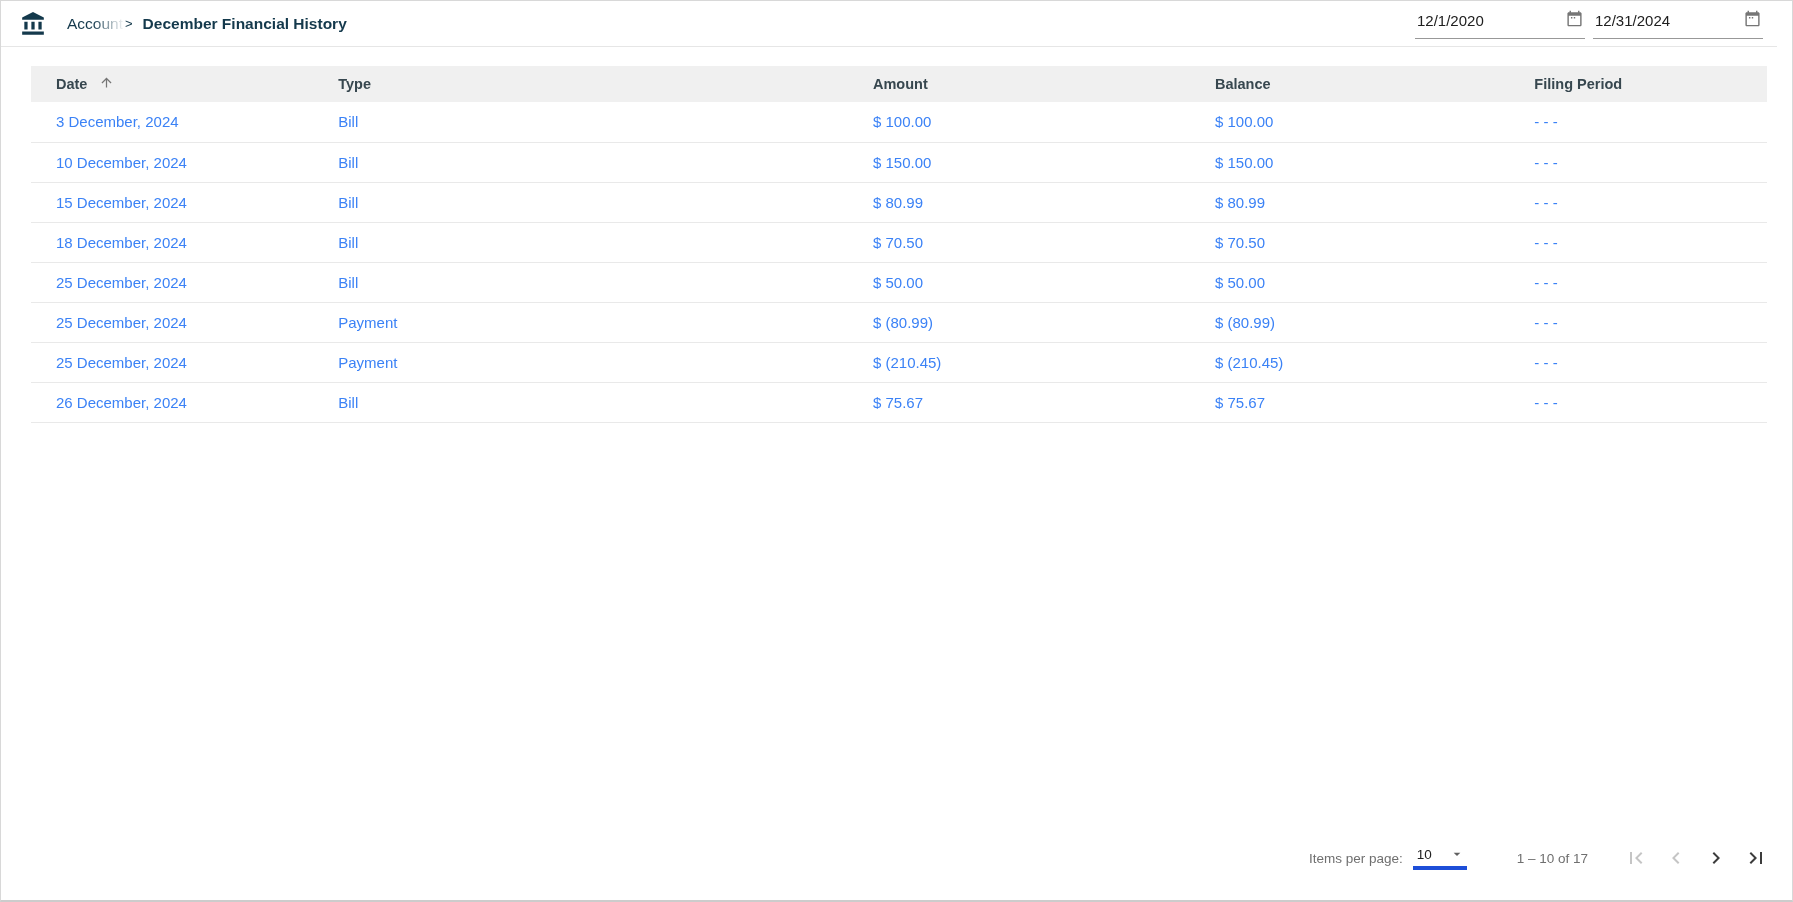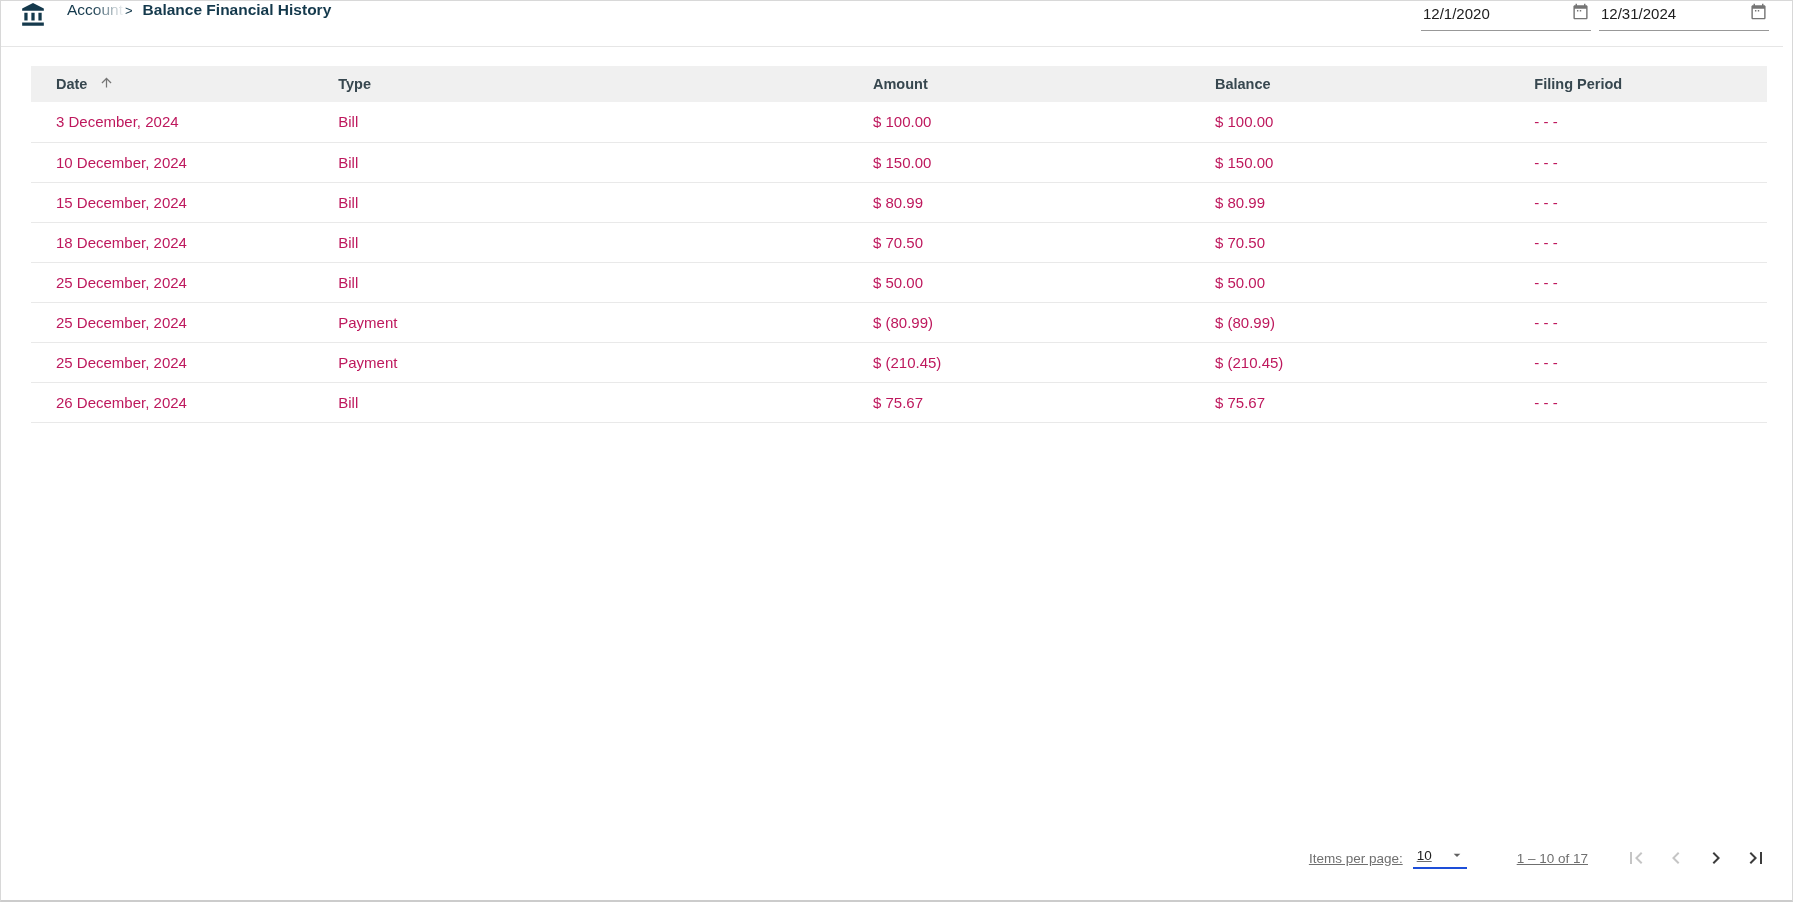--- a/index.html
+++ b/index.html
@@ -9,22 +9,22 @@
   .app {
     position:relative; width:1793px; height:902px;
     background:#ffffff;
     border:1px solid #d8d8d8;
     border-bottom:2px solid #cccccc;
     overflow:hidden;
   }
 
   
   .topbar {
-    position:absolute; top:0; left:0; right:9px; height:46px;
-    display:flex; align-items:flex-start;
+    position:absolute; top:0; left:0; right:15px; height:46px;
+    display:flex; align-items:center;
     background:#fff;
     border-bottom:1px solid #e6e6e6;
     padding:0 14px 0 18px;
   }
   .logo { width:28px; height:28px; display:flex; align-items:center; justify-content:center; }
   .breadcrumb { display:flex; align-items:center; margin-left:20px; font-size:15.5px; color:#14394c; }
   .crumb-root {
     color:#14394c;
     -webkit-mask-image:linear-gradient(90deg,#000 45%,rgba(0,0,0,.05) 100%);
     mask-image:linear-gradient(90deg,#000 45%,rgba(0,0,0,.05) 100%);
@@ -54,36 +54,36 @@
   table { width:100%; border-collapse:collapse; table-layout:fixed; }
   thead th {
     background:#f0f0f0; height:36px;
     text-align:left; vertical-align:middle;
     font-size:14.5px; font-weight:bold; color:#37474f;
   }
   th:first-child, td:first-child { padding-left:25px; }
   .sort-wrap { display:inline-flex; align-items:center; gap:12px; cursor:pointer; }
   tbody td {
     height:40px; vertical-align:middle;
-    font-size:15px; color:#be185d;
+    font-size:15px; color:#3b82f6;
     border-top:1px solid #e9e9e9;
   }
   tbody tr:first-child td { border-top:none; }
   tbody tr:last-child td { border-bottom:1px solid #e9e9e9; }
 
   
   .pagination {
     position:absolute; right:16px; bottom:22px;
     display:flex; align-items:center;
-    font-size:13.5px; color:#6f6f6f;text-decoration:underline;
+    font-size:13.5px; color:#6f6f6f;
   }
   .ipp-select {
     display:flex; align-items:center; justify-content:space-between;
     width:54px; margin-left:10px; padding:0 2px 4px 4px;
-    border-bottom:2px solid #1d4ed8;
+    border-bottom:4px solid #1d4ed8;
     color:#212121; cursor:pointer;
   }
   .range { margin-left:50px; }
   .navs { display:flex; align-items:center; margin-left:28px; }
   .nav-btn {
     width:40px; height:40px; display:flex; align-items:center; justify-content:center;
     cursor:pointer; border-radius:50%;
   }
   .nav-btn.disabled { cursor:default; }
   .nav-btn.disabled svg path { fill:#c5c5c5; }
@@ -96,21 +96,21 @@
 
   <div class="topbar">
     <div class="logo">
       <svg width="26" height="26" viewBox="0 0 24 24" aria-hidden="true">
         <path fill="#14394c" d="M4 10h3v7H4zM10.5 10h3v7h-3zM2 19h20v3H2zM17 10h3v7h-3zM12 1 2 6v2h20V6z"></path>
       </svg>
     </div>
     <div class="breadcrumb">
       <span class="crumb-root">Account</span>
       <span class="crumb-sep">&gt;</span>
-      <span class="crumb-title">Balance Financial History</span>
+      <span class="crumb-title">December Financial History</span>
     </div>
 
     <div class="filters">
       <div class="field date-field">
         <input type="text" value="12/1/2020" style="">
         <span>
           <svg width="17" height="17" viewBox="0 0 24 24" aria-hidden="true">
             <path fill="#757575" d="M20 3h-1V1h-2v2H7V1H5v2H4c-1.1 0-2 .9-2 2v16c0 1.1.9 2 2 2h16c1.1 0 2-.9 2-2V5c0-1.1-.9-2-2-2zm0 18H4V8h16v13zM9 10H7v2h2v-2zm4 0h-2v2h2v-2z"></path>
           </svg>
         </span>

